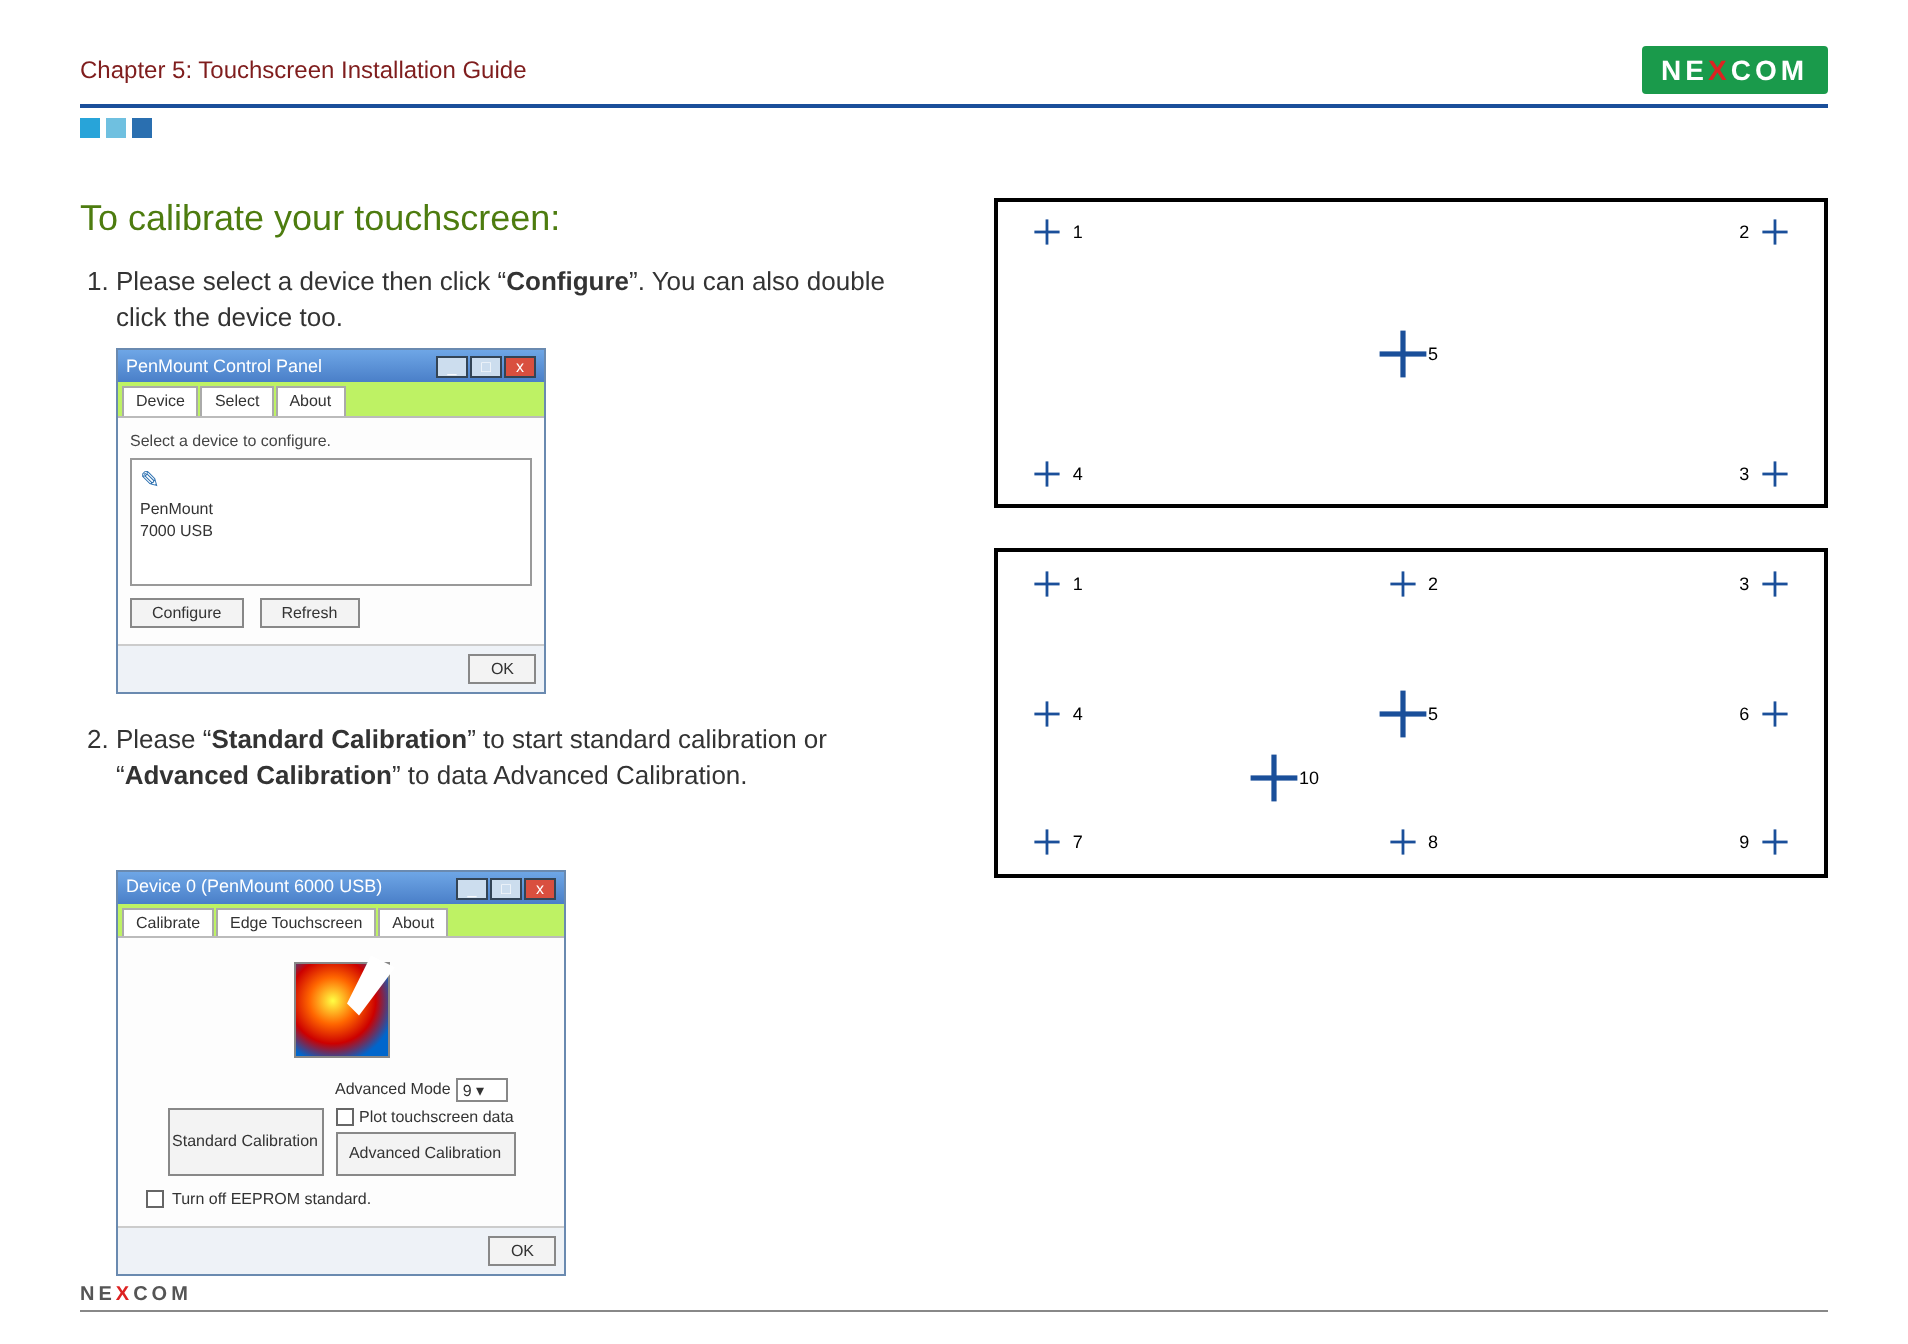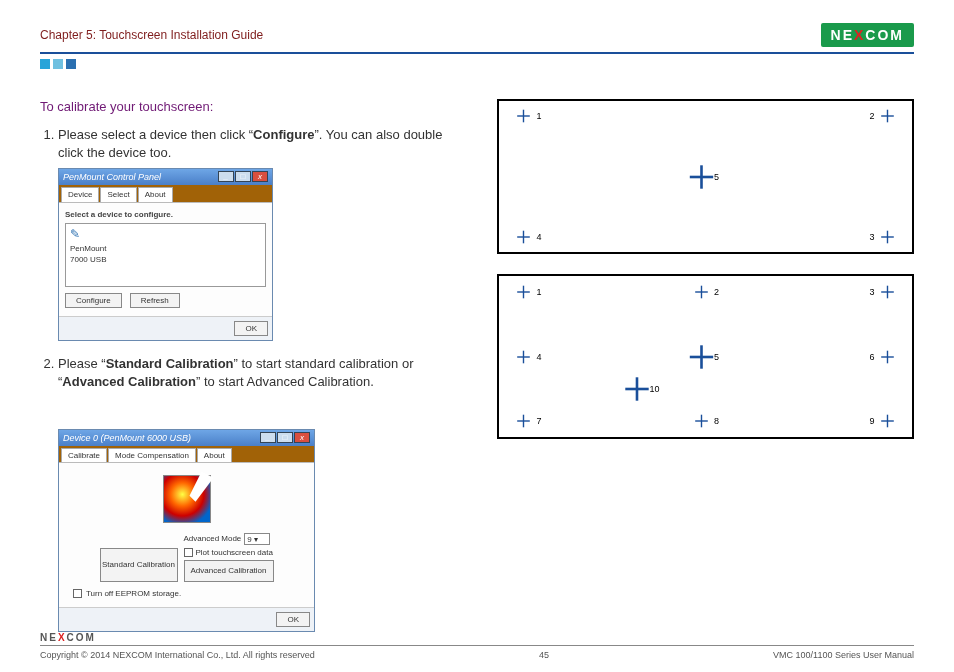--- a/index.html
+++ b/index.html
@@ -7,34 +7,34 @@
   .hdr { display: flex; justify-content: space-between; align-items: center; height: 26px; }
   .chapter { font-size: 12px; color: #7f1d1d; }
   .logo-box { background: #1a9a4b; color: #fff; padding: 4px 10px; font-weight: bold; letter-spacing: 2px; font-size: 14px; border-radius: 2px; }
   .logo-box .x { color: #d22; }
   .rule { height: 2px; background: #1a4f9a; margin-top: 4px; margin-bottom: 5px; }
   .squares { display: flex; gap: 3px; margin-bottom: 4px; }
   .sq { width: 10px; height: 10px; }
   .sq.a { background: #28a4d9; } .sq.b { background: #6fc0e0; } .sq.c { background: #2a6fb0; }
   .cols { display: flex; gap: 40px; margin-top: 30px; }
   .col { flex: 1; }
-  .intro { font-size: 13px; margin-bottom: 12px; color: #701a75; }
+  .intro { font-size: 18px; margin-bottom: 12px; color: #4d7c0f; }
   ol { list-style: decimal; padding-left: 18px; }
   li { font-size: 13px; margin-bottom: 10px; line-height: 1.4; color: #333; }
   b { font-weight: 600; }
   
   .win { border: 1px solid #6a8ab0; width: 215px; margin: 6px 0 14px 0; background: #eef2f7; font-size: 9px; }
-  .titlebar { background: linear-gradient(#6ea6e6, #4a7fc8); color: #fff; padding: 2px 4px; display: flex; align-items: flex-start; justify-content: space-between; height: 16px; font-style: italic; }
+  .titlebar { background: linear-gradient(#6ea6e6, #4a7fc8); color: #fff; padding: 2px 4px; display: flex; align-items: flex-end; justify-content: space-between; height: 16px; }
   .titlebar .tbtns { display: flex; gap: 1px; }
   .tbtn { width: 16px; height: 11px; border: 1px solid #345; background: #cde; font-size: 8px; text-align: center; line-height: 9px; }
   .tbtn.close { background: #d94f3f; color: #fff; }
-  .tabs { display: flex; background: #a16207; border-bottom: 1px solid #bbb; padding: 2px 2px 0 2px; font-size: 8px; }
+  .tabs { display: flex; background: #bef264; border-bottom: 1px solid #bbb; padding: 2px 2px 0 2px; font-size: 8px; }
   .tab { border: 1px solid #aaa; border-bottom: none; padding: 1px 6px; background: #fff; margin-right: 1px; }
   .body1 { background: #fdfdfd; padding: 6px; }
-  .hint { font-size: 8px; color: #444; margin-bottom: 3px; font-weight: bold; }
+  .hint { font-size: 8px; color: #444; margin-bottom: 3px; }
   .listbox { border: 1px solid #999; background: #fff; height: 64px; padding: 2px 4px; font-size: 8px; margin-bottom: 6px; }
   .editicon { color: #2a6fb0; font-size: 12px; }
   .btnrow { display: flex; gap: 8px; justify-content: flex-start; margin: 4px 0 2px 0; }
   .wbtn { border: 1px solid #888; background: #f3f3f3; padding: 1px 10px; font-size: 8px; }
   .okrow { display: flex; justify-content: flex-end; padding: 4px; border-top: 1px solid #ccc; background: #eef2f7; }
   
   .body2 { background: #fdfdfd; padding: 8px; }
   .targetimg { width: 48px; height: 48px; margin: 4px auto 10px auto; display: block; background: radial-gradient(circle at 40% 40%, #ff4, #f60 30%, #c00 55%, #06c 80%); border: 1px solid #888; position: relative; }
   .targetimg::after { content:''; position:absolute; top:-4px; right:-4px; width:30px; height:30px; background:#fff; clip-path: polygon(60% 0, 100% 20%, 40% 100%, 20% 80%); }
   .calrow { display: flex; gap: 6px; justify-content: center; align-items: flex-end; }
@@ -110,54 +110,54 @@
               <div class="wbtn">Configure</div>
               <div class="wbtn">Refresh</div>
             </div>
           </div>
           <div class="okrow">
               <div class="wbtn">OK</div>
             </div>
         </div>
       </li>
       <li>
-        <span>Please “</span><b>Standard Calibration</b><span>” to start standard calibration or “</span><b>Advanced Calibration</b><span>” to start Advanced Calibration.</span>
-        <div class="win" style="width:257px;margin-top:37px;">
+        <span>Please “</span><b>Standard Calibration</b><span>” to start standard calibration or “</span><b>Advanced Calibration</b><span>” to data Advanced Calibration.</span>
+        <div class="win" style="width:225px;margin-top:37px;">
           <div class="titlebar">
             <span>Device 0 (PenMount 6000 USB)</span>
             <div class="tbtns">
               <div class="tbtn">_</div>
               <div class="tbtn">□</div>
               <div class="tbtn close">x</div>
             </div>
           </div>
           <div class="tabs">
             <div class="tab">Calibrate</div>
-            <div class="tab">Mode Compensation</div>
+            <div class="tab">Edge Touchscreen</div>
             <div class="tab">About</div>
           </div>
           <div class="body2">
             <div class="targetimg"></div>
             <div class="calrow">
               <div class="calbtn">Standard Calibration</div>
               <div class="advstack">
                 <div class="advline">
                   <span>Advanced Mode</span>
                   <div class="sel"><span>9</span> ▾</div>
                 </div>
                 <div class="advline">
                   <div class="chk"></div>
                   <span>Plot touchscreen data</span>
                 </div>
                 <div class="calbtn" style="width:90px;height:22px;">Advanced Calibration</div>
               </div>
             </div>
             <div class="turnoff">
               <div class="chk"></div>
-              <span>Turn off EEPROM storage.</span>
+              <span>Turn off EEPROM standard.</span>
             </div>
           </div>
           <div class="okrow">
               <div class="wbtn">OK</div>
             </div>
         </div>
       </li>
     </ol>
   </div>
 
@@ -227,18 +227,13 @@
           <span>10</span>
         </div>
     </div>
 
   </div>
 </div>
 
 <div class="footer">
   <div class="footlogo">NE<span class="x">X</span>COM</div>
   <div class="footrule"></div>
-  <div class="footrow">
-    <span>Copyright © 2014 NEXCOM International Co., Ltd. All rights reserved</span>
-    <span>45</span>
-    <span>VMC 100/1100 Series User Manual</span>
-  </div>
 </div>
 
 </body></html>

